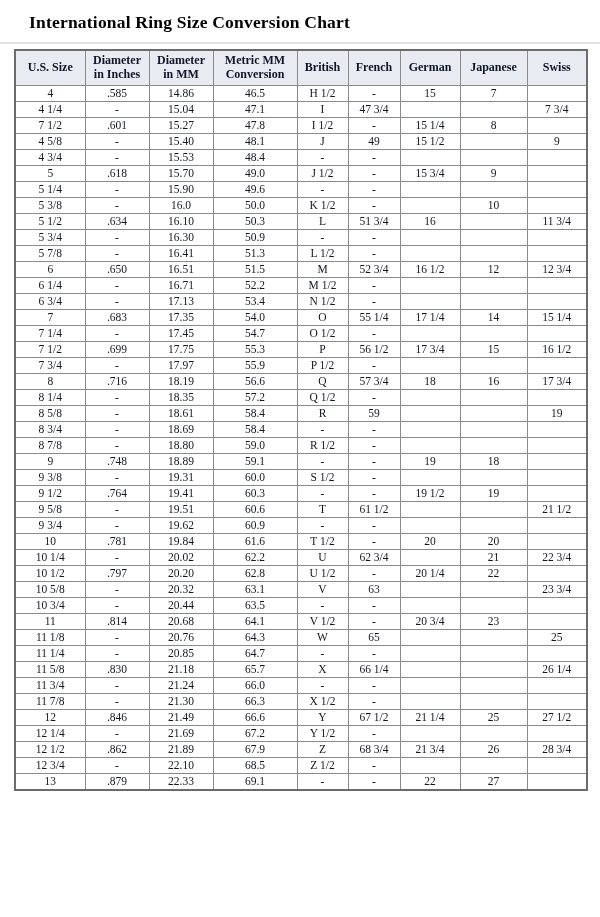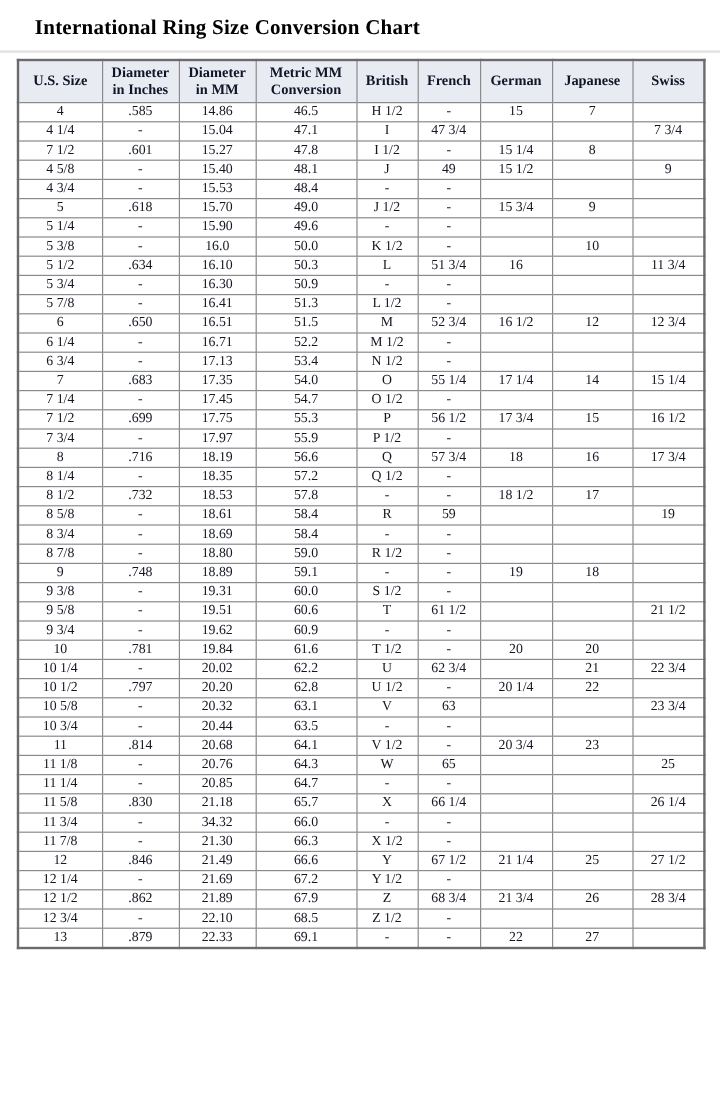--- a/index.html
+++ b/index.html
@@ -325,31 +325,20 @@
         <td>-</td>
         <td>18.35</td>
         <td>57.2</td>
         <td>Q 1/2</td>
         <td>-</td>
         <td></td>
         <td></td>
         <td></td>
       </tr>
       <tr>
-        <td>8 1/2</td>
-        <td>.732</td>
-        <td>18.53</td>
-        <td>57.8</td>
-        <td>-</td>
-        <td>-</td>
-        <td>18 1/2</td>
-        <td>17</td>
-        <td></td>
-      </tr>
-      <tr>
         <td>8 5/8</td>
         <td>-</td>
         <td>18.61</td>
         <td>58.4</td>
         <td>R</td>
         <td>59</td>
         <td></td>
         <td></td>
         <td>19</td>
       </tr>
@@ -388,20 +377,31 @@
       </tr>
       <tr>
         <td>9 3/8</td>
         <td>-</td>
         <td>19.31</td>
         <td>60.0</td>
         <td>S 1/2</td>
         <td>-</td>
         <td></td>
         <td></td>
+        <td></td>
+      </tr>
+      <tr>
+        <td>9 1/2</td>
+        <td>.764</td>
+        <td>19.41</td>
+        <td>60.3</td>
+        <td>-</td>
+        <td>-</td>
+        <td>19 1/2</td>
+        <td>19</td>
         <td></td>
       </tr>
       <tr>
         <td>9 5/8</td>
         <td>-</td>
         <td>19.51</td>
         <td>60.6</td>
         <td>T</td>
         <td>61 1/2</td>
         <td></td>
@@ -514,21 +514,21 @@
         <td>65.7</td>
         <td>X</td>
         <td>66 1/4</td>
         <td></td>
         <td></td>
         <td>26 1/4</td>
       </tr>
       <tr>
         <td>11 3/4</td>
         <td>-</td>
-        <td>34.32</td>
+        <td>21.24</td>
         <td>66.0</td>
         <td>-</td>
         <td>-</td>
         <td></td>
         <td></td>
         <td></td>
       </tr>
       <tr>
         <td>11 7/8</td>
         <td>-</td>

